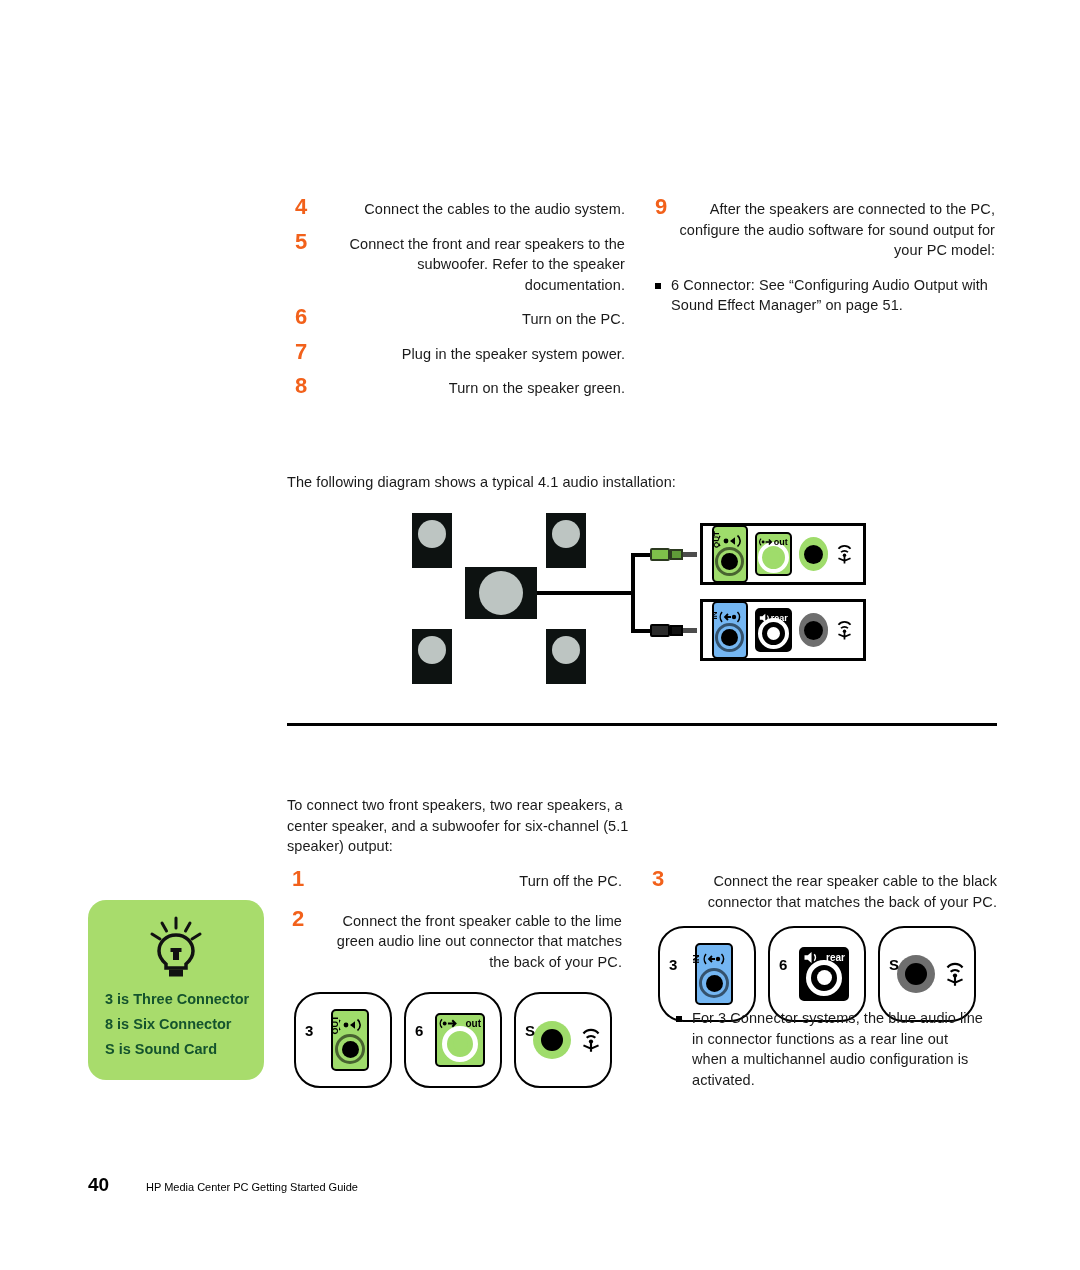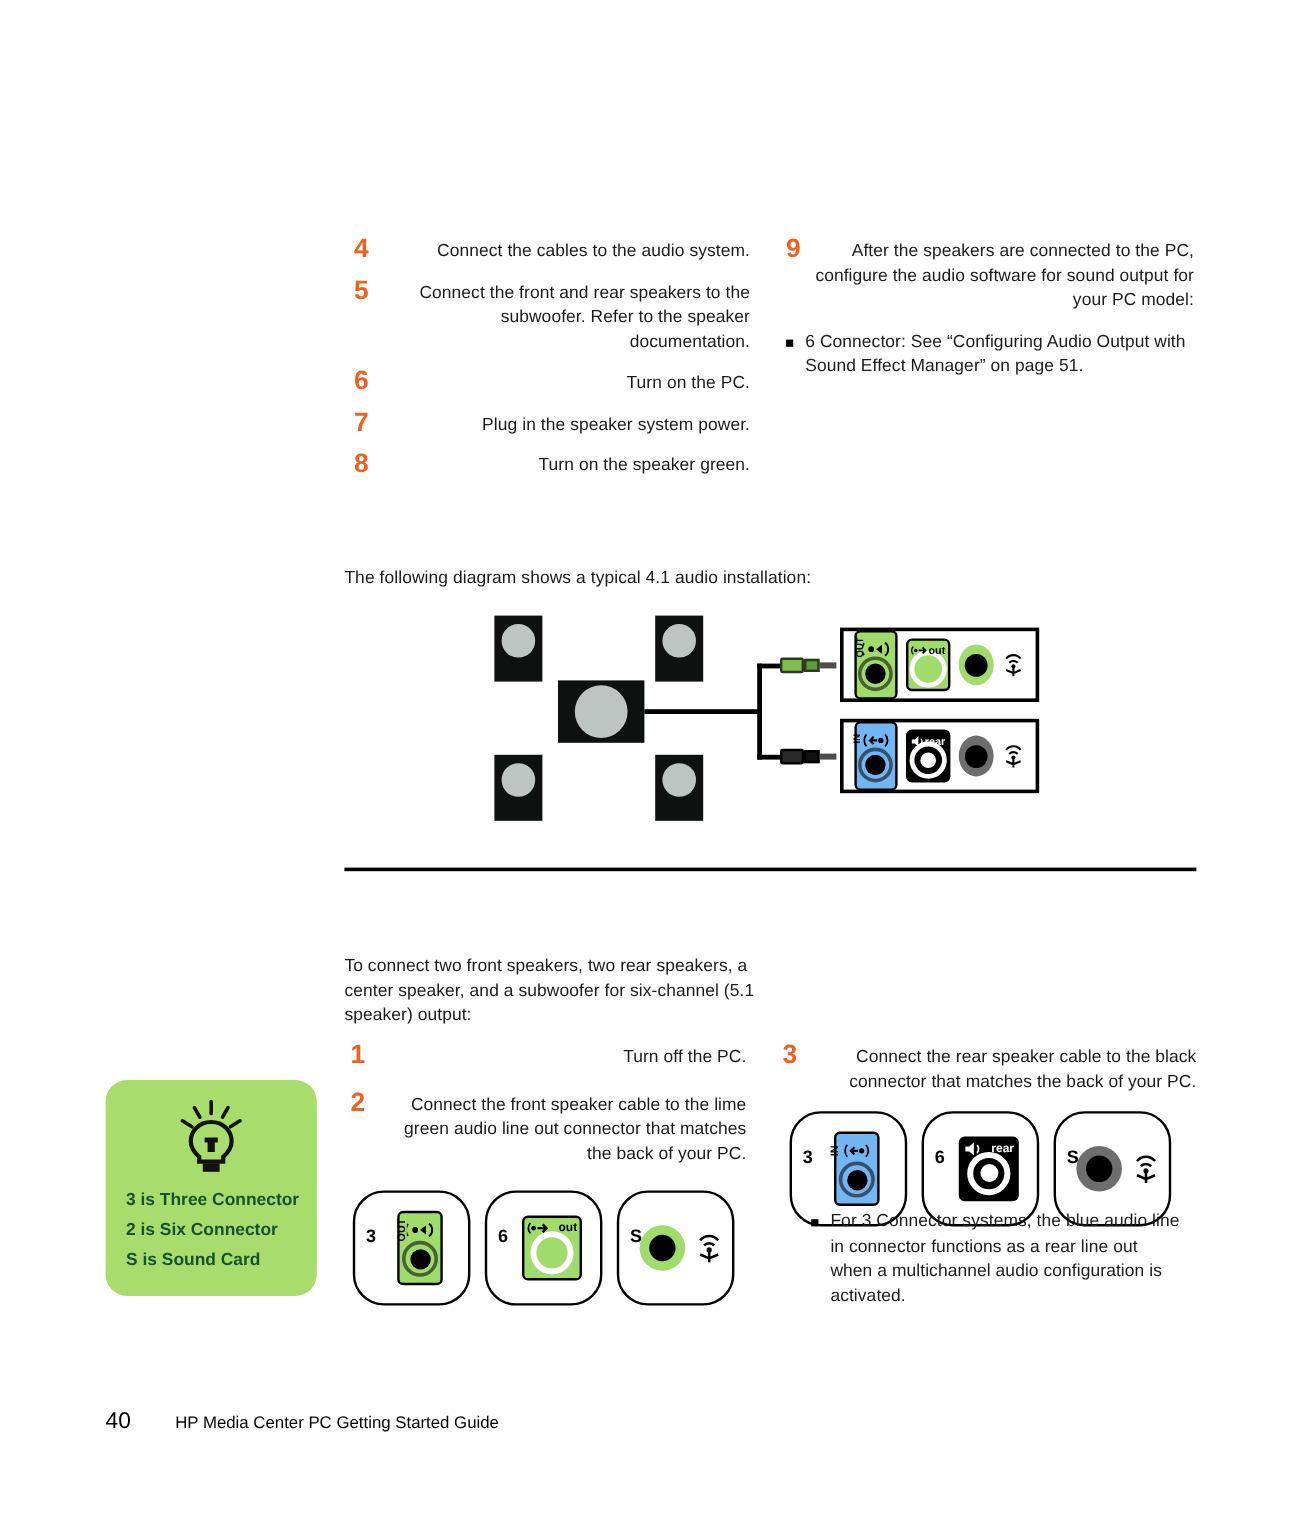--- a/index.html
+++ b/index.html
@@ -157,22 +157,22 @@
     background:#fff;position:relative;display:flex;align-items:center;justify-content:center;
     box-sizing:border-box;
   }
   .chip .lbl{
     position:absolute;left:9px;top:28px;font-size:15px;font-weight:700;color:#000;
   }
   .chip .art{margin-left:14px;display:flex;align-items:center;justify-content:center;}
 
   
   #footer{position:absolute;left:88px;top:1174px;display:flex;align-items:baseline;}
-  #footer .pg{font-size:19px;font-weight:400;width:58px;}
-  #footer .ft{font-size:14px;}
+  #footer .pg{font-size:19px;font-weight:700;width:58px;}
+  #footer .ft{font-size:11px;}
 
   .rot{transform:rotate(-90deg);transform-origin:center;}
 </style>
 </head>
 <body>
 
 <div class="page">
 
   <div id="col-left-top">
     <div class="step">
@@ -366,21 +366,21 @@
           <line x1="47" y1="7" x2="42.5" y2="15"></line>
           <line x1="9" y1="18" x2="17" y2="23"></line>
           <line x1="57" y1="18" x2="49" y2="23"></line>
         </g>
         <path d="M33 19 C23 19 16 26.5 16 35 C16 41 19.5 45 23 48 L23 52 L43 52 L43 48 C46.5 45 50 41 50 35 C50 26.5 43 19 33 19 Z" fill="none" stroke="#111" stroke-width="3.5"></path>
         <path d="M27.5 32 L38.5 32 L38.5 36 L36 36 L36 44 L30 44 L30 36 L27.5 36 Z" fill="#111"></path>
         <rect x="26" y="53.5" width="14" height="7" fill="#111"></rect>
       </svg>
     </div>
     <div class="line">3 is Three Connector</div>
-    <div class="line">2 is Six Connector</div>
+    <div class="line">8 is Six Connector</div>
     <div class="line">S is Sound Card</div>
   </div>
 
   <div class="chiprow" style="left:294px;top:992px;">
 
     <div class="chip">
       <div class="lbl">3</div>
       <div class="art">
         <div class="port-tall" style="background:#9FDC6B;border:2px solid #000;width:38px;height:62px;">
           <div class="glyph">

